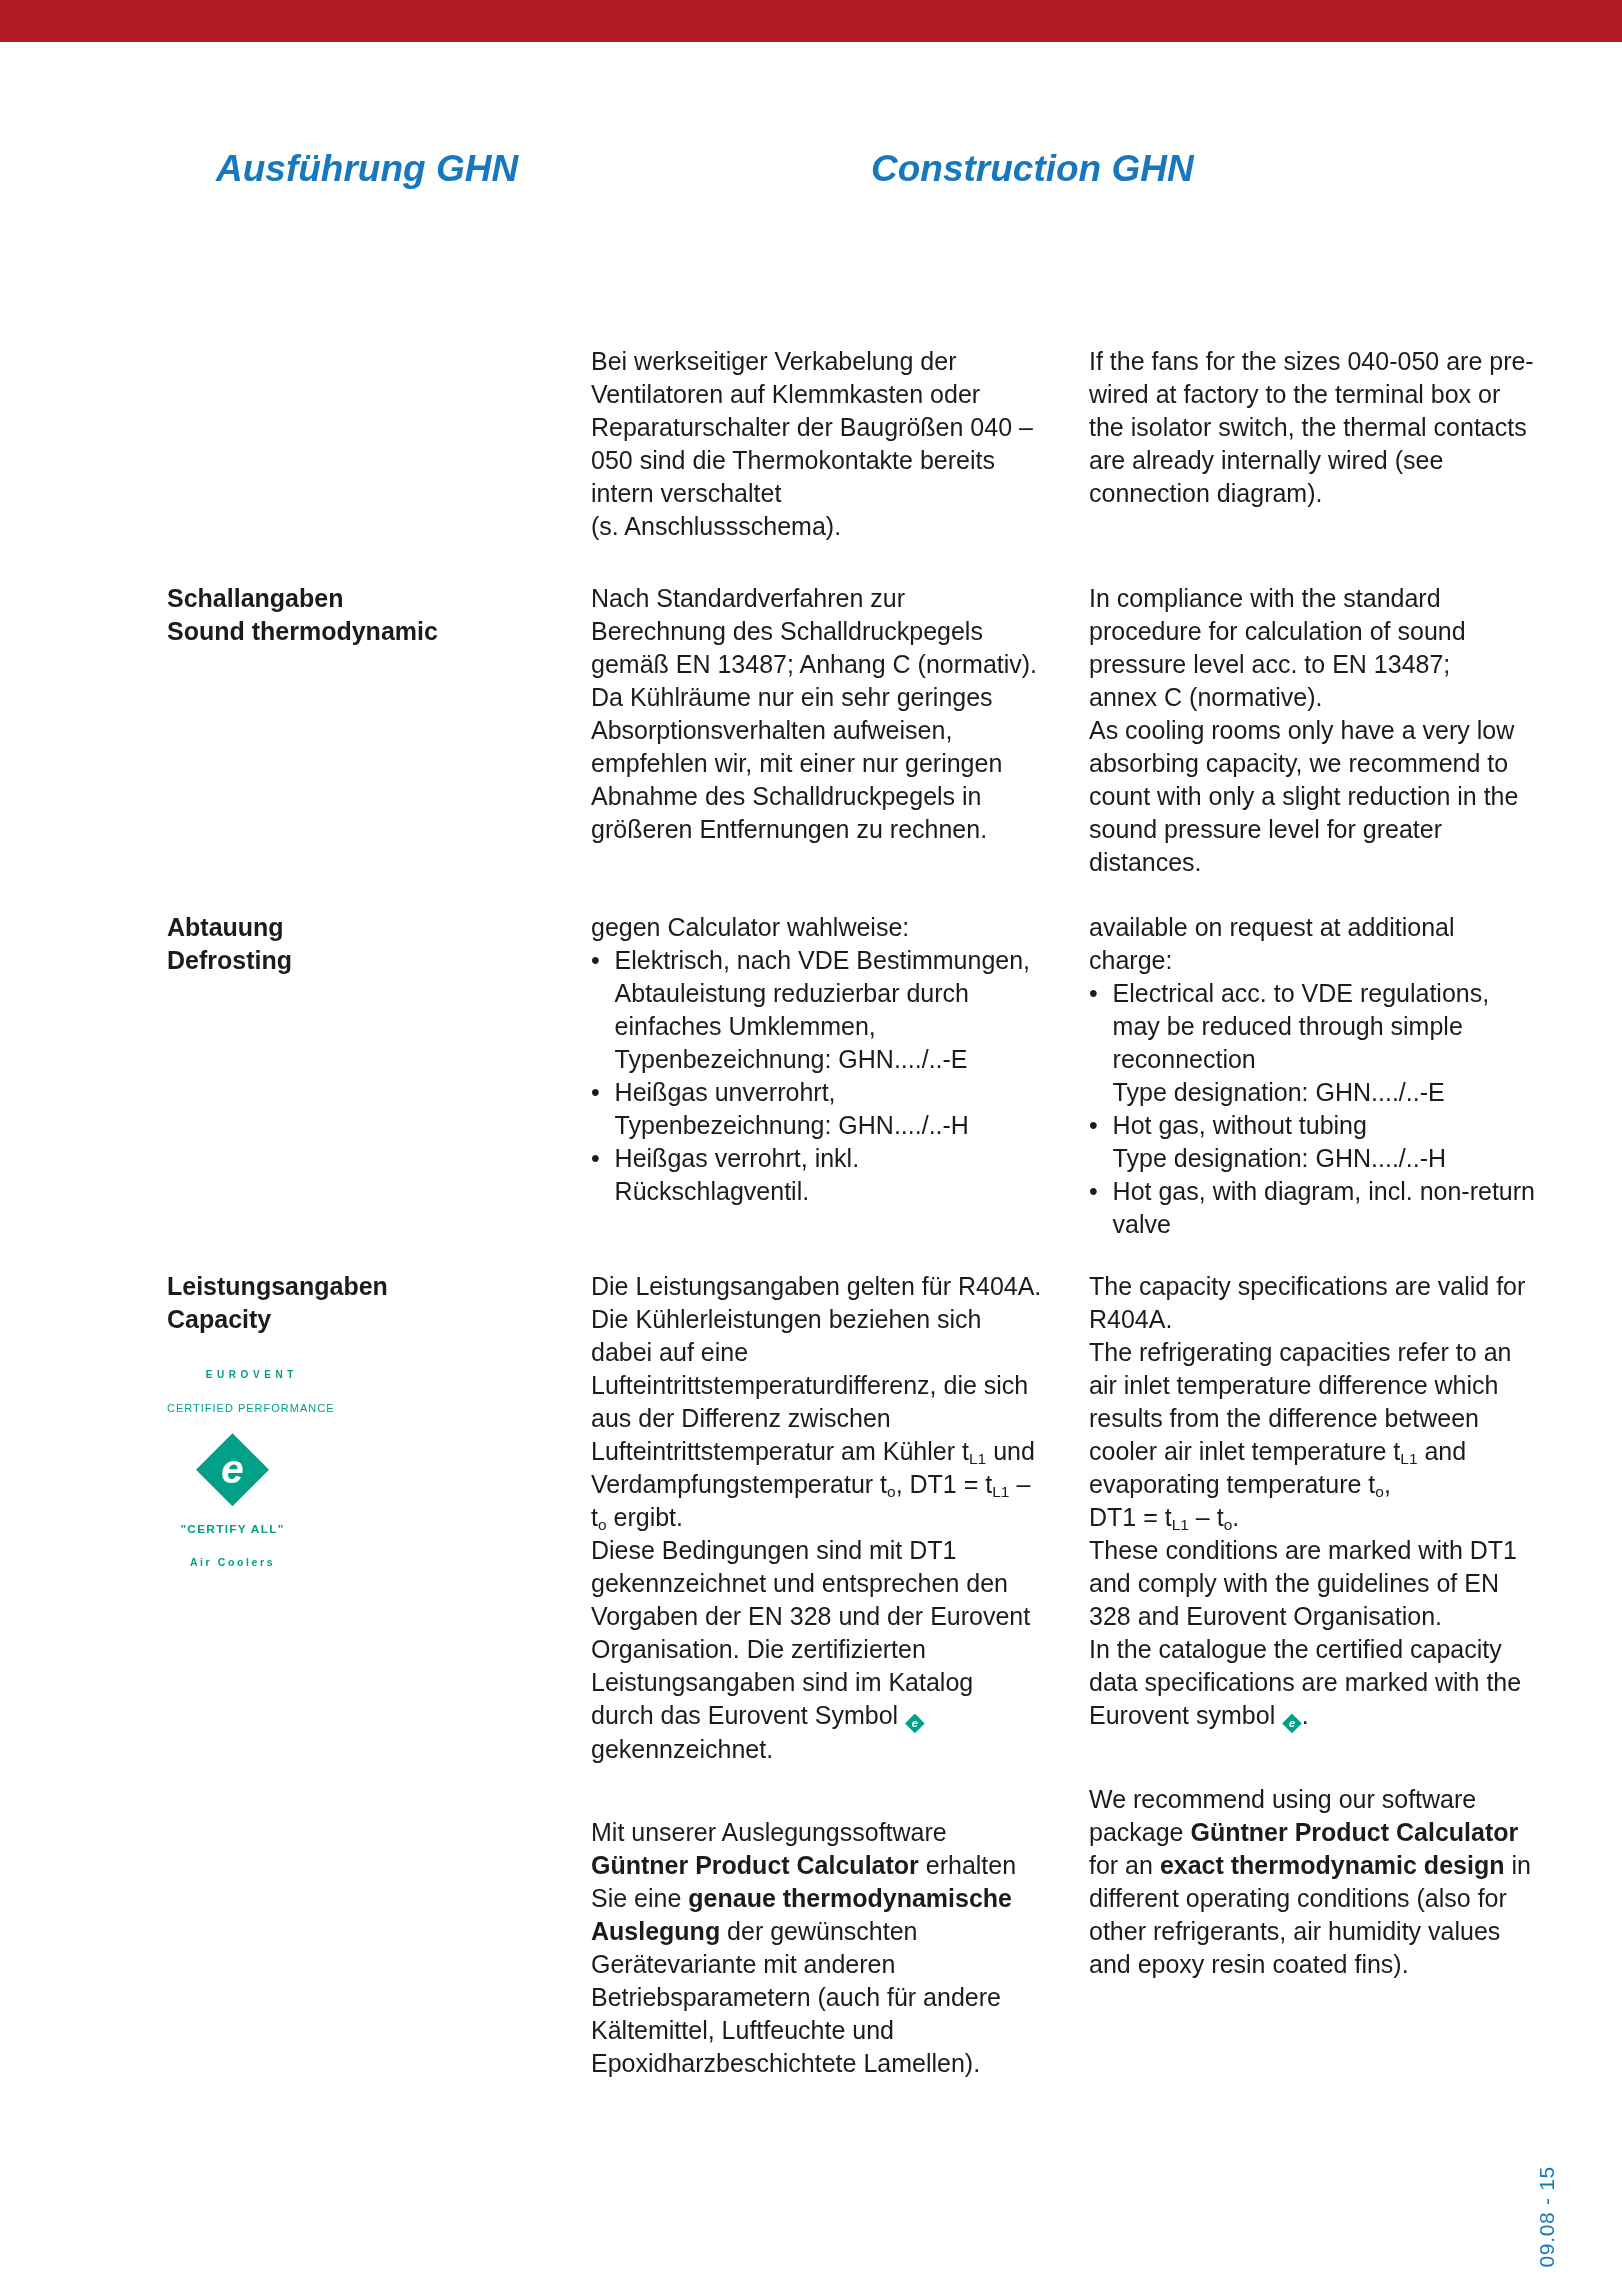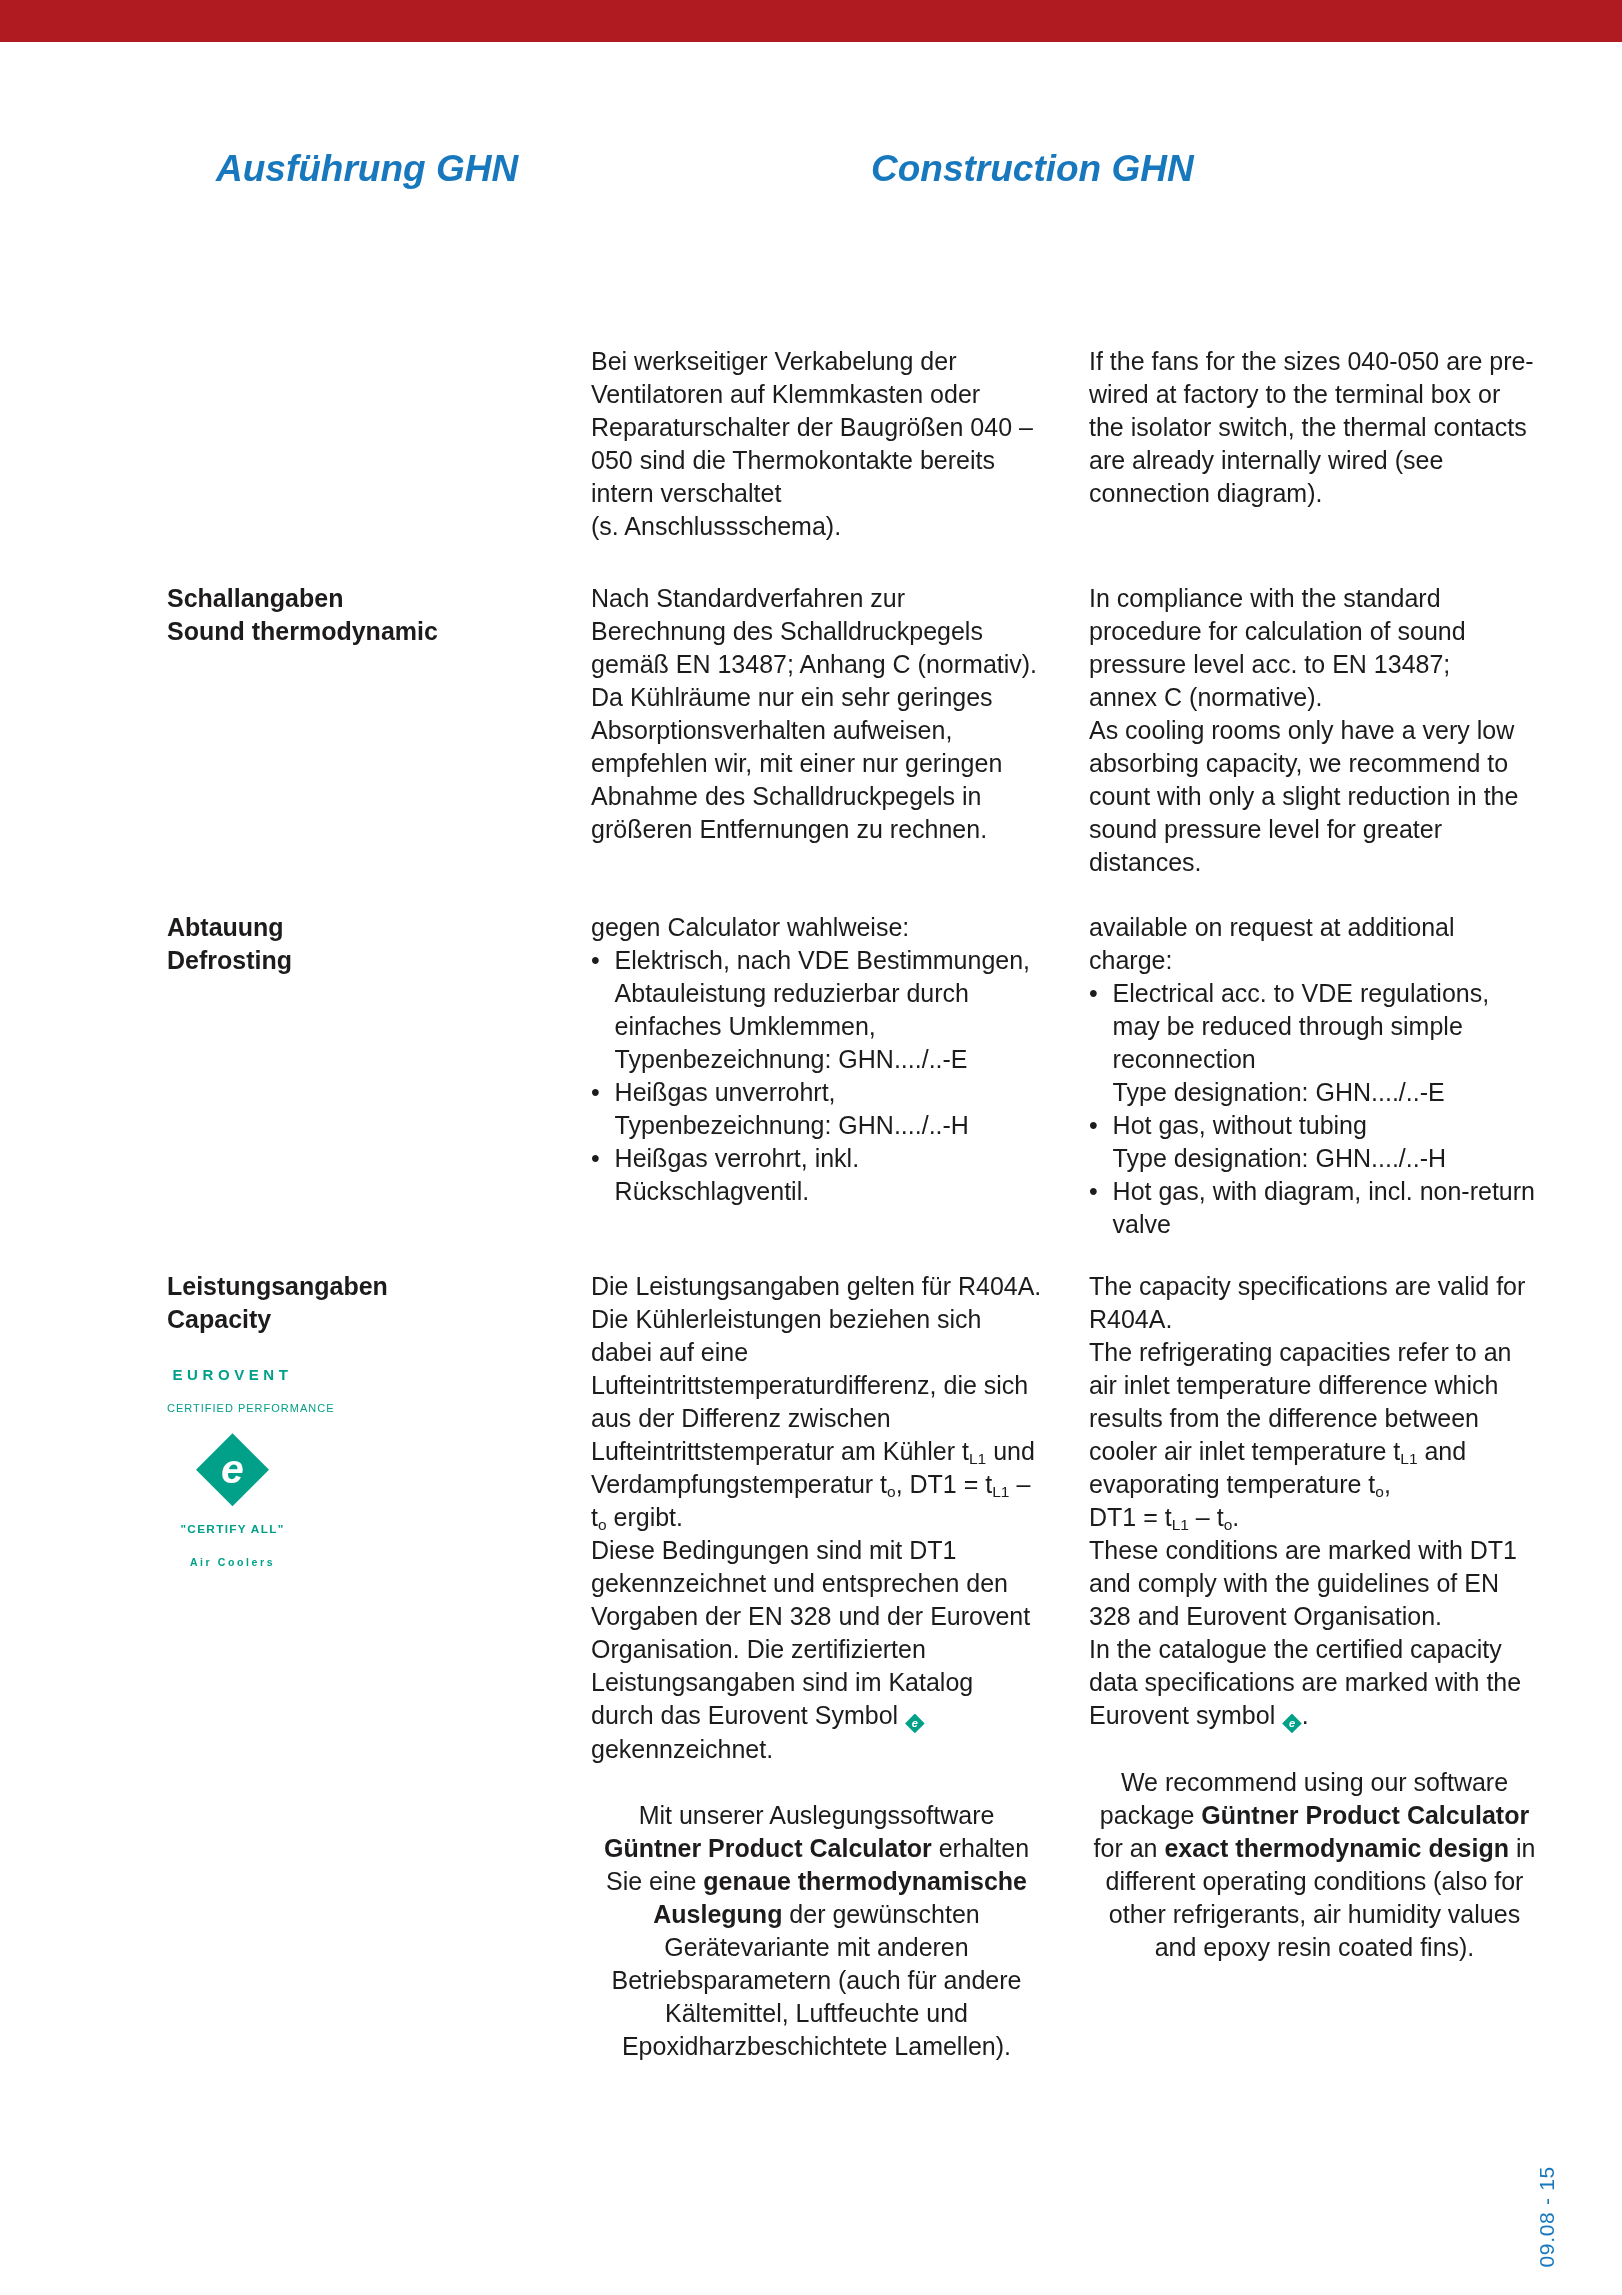--- a/index.html
+++ b/index.html
@@ -51,21 +51,21 @@
 
   .r1{top:345px;}
   .r2{top:582px;}
   .r3{top:911px;}
   .r4{top:1270px;}
 
   .label{
     font-weight:bold;
   }
   .para{margin:0;}
-  .para + .para{margin-top:33px;text-align:center;}
+  .para + .para{margin-top:50px;}
 
   .bullet{
     display:flex;
     align-items:flex-start;
   }
   .bullet .dot{
     flex:0 0 23.6px;
     width:23.6px;
   }
   .bullet .btxt{flex:1;}
@@ -86,24 +86,25 @@
     vertical-align:-2.6px;
   }
 
   .ev-logo{
     margin-top:22px;
     width:131px;
     text-align:center;
     color:var(--eurovent-green);
   }
   .ev-word{
-    font-size:15px;
+    font-size:10px;
     font-weight:bold;
     letter-spacing:4.6px;
     white-space:nowrap;
+    text-align:right;
   }
   .ev-sub{
     font-size:11px;
     letter-spacing:1px;
     margin-top:1.3px;
     white-space:nowrap;
   }
   .ev-mark{
     width:73px;height:73px;
     margin:7.9px auto 6.5px auto;

